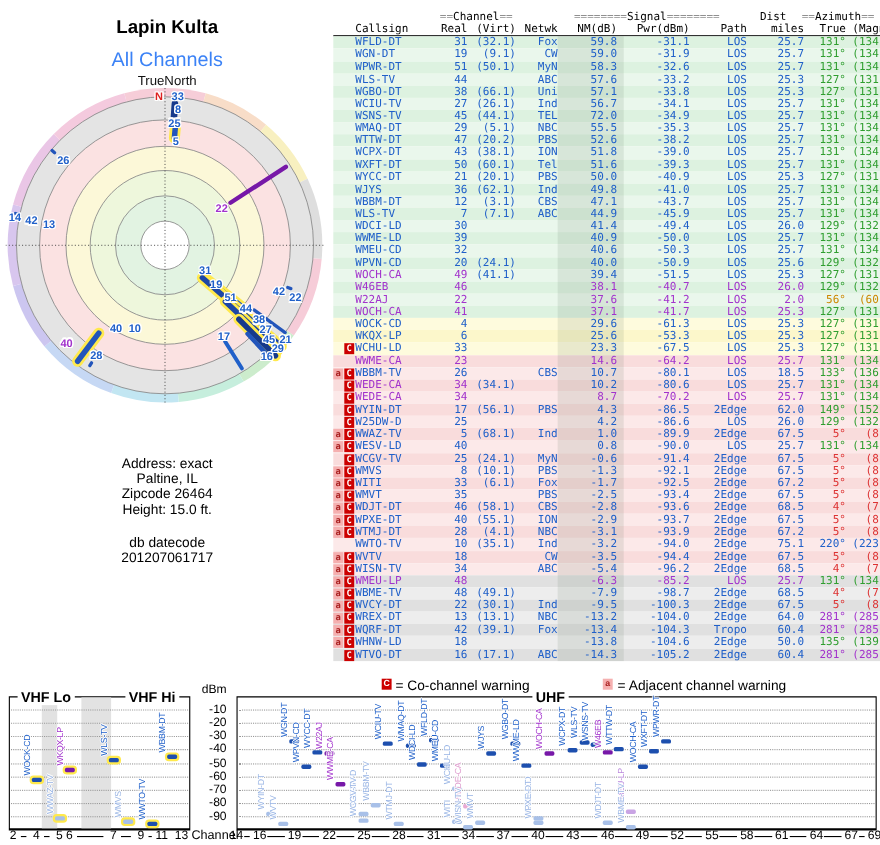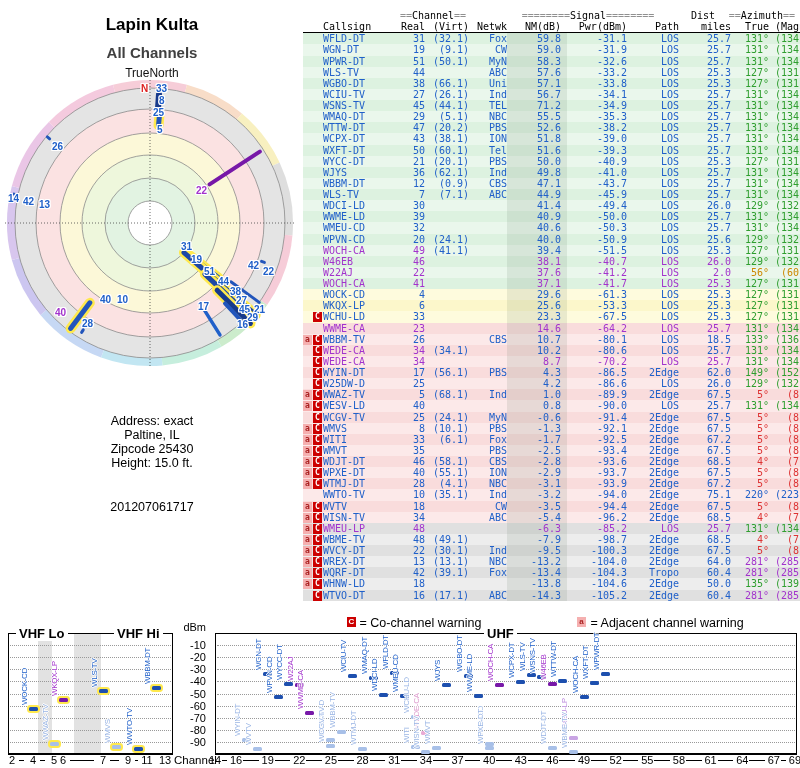--- a/index.html
+++ b/index.html
@@ -2,21 +2,21 @@
 <html><head>
 <meta charset="utf-8">
 <style>
   html,body{margin:0;padding:0;background:#fff;}
   #stage{position:relative;width:800px;height:768px;overflow:hidden;background:#fff;
          font-family:"Liberation Sans",sans-serif;}
   .abs{position:absolute;}
   
   .ctrcol{left:0;width:304px;text-align:center;}
   #title1{top:15px;font-size:17px;font-weight:bold;color:#000;}
-  #title2{top:44px;font-size:15px;font-weight:bold;color:#404040;}
+  #title2{top:44px;font-size:18px;font-weight:normal;color:#3b82f6;}
   #truenorth{top:66px;font-size:12px;color:#111;}
   #radar{left:5px;top:78px;width:290px;height:290px;}
   #radar svg{position:absolute;left:0;top:0;}
   .rlabel{position:absolute;font-size:10px;font-weight:bold;white-space:nowrap;
     text-shadow:-1px 0 #fff,1px 0 #fff,0 -1px #fff,0 1px #fff,-1px -1px #fff,1px 1px #fff,-1px 1px #fff,1px -1px #fff;}
   #searchhead{top:391px;font-size:13px;font-weight:bold;text-decoration:underline;color:#000;}
   .sline{font-size:12.5px;color:#000;line-height:14px;}
   #sl0{top:414px}#sl1{top:428px}#sl2{top:442px}#sl3{top:456px}
   #dbl0{top:486px}#dbl1{top:500px}
   #sitelink{top:592px;font-size:13px;color:#2222cc;text-decoration:underline;cursor:pointer;}
@@ -138,40 +138,41 @@
       <div class="rlabel" style="left: 242px; top: 234px; color: rgb(32, 96, 201);">29</div>
       <div class="rlabel" style="left: 232px; top: 241px; color: rgb(32, 96, 201);">16</div>
       <div class="rlabel" style="left: 193px; top: 223px; color: rgb(32, 96, 201);">17</div>
       <div class="rlabel" style="left: 95px; top: 216px; color: rgb(32, 96, 201);">40</div>
       <div class="rlabel" style="left: 112px; top: 216px; color: rgb(32, 96, 201);">10</div>
       <div class="rlabel" style="left: 50px; top: 229px; color: rgb(162, 51, 204);">40</div>
       <div class="rlabel" style="left: 77px; top: 240px; color: rgb(32, 96, 201);">28</div>
     </div>
   <div class="abs ctrcol sline" id="sl0">Address: exact</div>
   <div class="abs ctrcol sline" id="sl1">Paltine, IL</div>
-  <div class="abs ctrcol sline" id="sl2">Zipcode 25430</div>
+  <div class="abs ctrcol sline" id="sl2">Zipcode 26464</div>
   <div class="abs ctrcol sline" id="sl3">Height: 15.0 ft.</div>
+  <div class="abs ctrcol sline" id="dbl0">db datecode</div>
   <div class="abs ctrcol sline" id="dbl1">201207061717</div>
   <div class="abs" id="tbl">
       <div class="trow"><span class="m"></span><span class="cs"></span><span style="width:72px;text-align:center"><span class="c-eq">==</span><span class="c-k">Channel</span><span class="c-eq">==</span></span><span class="nw"></span><span style="width:162px;text-align:center"><span class="c-eq">========</span><span class="c-k">Signal</span><span class="c-eq">========</span></span><span class="di c-k">Dist</span><span style="width:78px;text-align:right"><span class="c-eq">==</span><span class="c-k">Azimuth</span><span class="c-eq">==</span></span></div>
       <div class="trow hdr2"><span class="m"></span><span class="cs c-k">Callsign</span><span class="re c-k">Real</span><span class="vi c-k">(Virt)</span><span class="nw c-k">Netwk</span><span class="nm c-k">NM(dB)</span><span class="pw c-k">Pwr(dBm)</span><span class="pa c-k">Path</span><span class="di c-k">miles</span><span class="tr c-k">True</span><span class="mg c-k">(Magn)</span></div>
       <div class="trow bg-green-0"><span class="m"></span><span class="cs c-b">WFLD-DT</span><span class="re c-b">31</span><span class="vi c-b">(32.1)</span><span class="nw c-b">Fox</span><span class="nm nmband c-b">59.8</span><span class="pw c-b">-31.1</span><span class="pa c-b">LOS</span><span class="di c-b">25.7</span><span class="tr c-g">131°</span><span class="mg c-g">(134°)</span></div>
       <div class="trow bg-green-1"><span class="m"></span><span class="cs c-b">WGN-DT</span><span class="re c-b">19</span><span class="vi c-b">(9.1)</span><span class="nw c-b">CW</span><span class="nm nmband c-b">59.0</span><span class="pw c-b">-31.9</span><span class="pa c-b">LOS</span><span class="di c-b">25.7</span><span class="tr c-g">131°</span><span class="mg c-g">(134°)</span></div>
       <div class="trow bg-green-0"><span class="m"></span><span class="cs c-b">WPWR-DT</span><span class="re c-b">51</span><span class="vi c-b">(50.1)</span><span class="nw c-b">MyN</span><span class="nm nmband c-b">58.3</span><span class="pw c-b">-32.6</span><span class="pa c-b">LOS</span><span class="di c-b">25.7</span><span class="tr c-g">131°</span><span class="mg c-g">(134°)</span></div>
       <div class="trow bg-green-1"><span class="m"></span><span class="cs c-b">WLS-TV</span><span class="re c-b">44</span><span class="vi c-b"></span><span class="nw c-b">ABC</span><span class="nm nmband c-b">57.6</span><span class="pw c-b">-33.2</span><span class="pa c-b">LOS</span><span class="di c-b">25.3</span><span class="tr c-g">127°</span><span class="mg c-g">(131°)</span></div>
       <div class="trow bg-green-0"><span class="m"></span><span class="cs c-b">WGBO-DT</span><span class="re c-b">38</span><span class="vi c-b">(66.1)</span><span class="nw c-b">Uni</span><span class="nm nmband c-b">57.1</span><span class="pw c-b">-33.8</span><span class="pa c-b">LOS</span><span class="di c-b">25.3</span><span class="tr c-g">127°</span><span class="mg c-g">(131°)</span></div>
       <div class="trow bg-green-1"><span class="m"></span><span class="cs c-b">WCIU-TV</span><span class="re c-b">27</span><span class="vi c-b">(26.1)</span><span class="nw c-b">Ind</span><span class="nm nmband c-b">56.7</span><span class="pw c-b">-34.1</span><span class="pa c-b">LOS</span><span class="di c-b">25.7</span><span class="tr c-g">131°</span><span class="mg c-g">(134°)</span></div>
-      <div class="trow bg-green-0"><span class="m"></span><span class="cs c-b">WSNS-TV</span><span class="re c-b">45</span><span class="vi c-b">(44.1)</span><span class="nw c-b">TEL</span><span class="nm nmband c-b">71.2</span><span class="pw c-b">-34.9</span><span class="pa c-b">LOS</span><span class="di c-b">25.7</span><span class="tr c-g">131°</span><span class="mg c-g">(134°)</span></div>
+      <div class="trow bg-green-0"><span class="m"></span><span class="cs c-b">WSNS-TV</span><span class="re c-b">45</span><span class="vi c-b">(44.1)</span><span class="nw c-b">TEL</span><span class="nm nmband c-b">72.0</span><span class="pw c-b">-34.9</span><span class="pa c-b">LOS</span><span class="di c-b">25.7</span><span class="tr c-g">131°</span><span class="mg c-g">(134°)</span></div>
       <div class="trow bg-green-1"><span class="m"></span><span class="cs c-b">WMAQ-DT</span><span class="re c-b">29</span><span class="vi c-b">(5.1)</span><span class="nw c-b">NBC</span><span class="nm nmband c-b">55.5</span><span class="pw c-b">-35.3</span><span class="pa c-b">LOS</span><span class="di c-b">25.7</span><span class="tr c-g">131°</span><span class="mg c-g">(134°)</span></div>
       <div class="trow bg-green-0"><span class="m"></span><span class="cs c-b">WTTW-DT</span><span class="re c-b">47</span><span class="vi c-b">(20.2)</span><span class="nw c-b">PBS</span><span class="nm nmband c-b">52.6</span><span class="pw c-b">-38.2</span><span class="pa c-b">LOS</span><span class="di c-b">25.7</span><span class="tr c-g">131°</span><span class="mg c-g">(134°)</span></div>
       <div class="trow bg-green-1"><span class="m"></span><span class="cs c-b">WCPX-DT</span><span class="re c-b">43</span><span class="vi c-b">(38.1)</span><span class="nw c-b">ION</span><span class="nm nmband c-b">51.8</span><span class="pw c-b">-39.0</span><span class="pa c-b">LOS</span><span class="di c-b">25.7</span><span class="tr c-g">131°</span><span class="mg c-g">(134°)</span></div>
       <div class="trow bg-green-0"><span class="m"></span><span class="cs c-b">WXFT-DT</span><span class="re c-b">50</span><span class="vi c-b">(60.1)</span><span class="nw c-b">Tel</span><span class="nm nmband c-b">51.6</span><span class="pw c-b">-39.3</span><span class="pa c-b">LOS</span><span class="di c-b">25.7</span><span class="tr c-g">131°</span><span class="mg c-g">(134°)</span></div>
       <div class="trow bg-green-1"><span class="m"></span><span class="cs c-b">WYCC-DT</span><span class="re c-b">21</span><span class="vi c-b">(20.1)</span><span class="nw c-b">PBS</span><span class="nm nmband c-b">50.0</span><span class="pw c-b">-40.9</span><span class="pa c-b">LOS</span><span class="di c-b">25.3</span><span class="tr c-g">127°</span><span class="mg c-g">(131°)</span></div>
       <div class="trow bg-green-0"><span class="m"></span><span class="cs c-b">WJYS</span><span class="re c-b">36</span><span class="vi c-b">(62.1)</span><span class="nw c-b">Ind</span><span class="nm nmband c-b">49.8</span><span class="pw c-b">-41.0</span><span class="pa c-b">LOS</span><span class="di c-b">25.7</span><span class="tr c-g">131°</span><span class="mg c-g">(134°)</span></div>
-      <div class="trow bg-green-1"><span class="m"></span><span class="cs c-b">WBBM-DT</span><span class="re c-b">12</span><span class="vi c-b">(0.9)</span><span class="nw c-b">CBS</span><span class="nm nmband c-b">47.1</span><span class="pw c-b">-43.7</span><span class="pa c-b">LOS</span><span class="di c-b">25.7</span><span class="tr c-g">131°</span><span class="mg c-g">(134°)</span></div>
+      <div class="trow bg-green-1"><span class="m"></span><span class="cs c-b">WBBM-DT</span><span class="re c-b">12</span><span class="vi c-b">(3.1)</span><span class="nw c-b">CBS</span><span class="nm nmband c-b">47.1</span><span class="pw c-b">-43.7</span><span class="pa c-b">LOS</span><span class="di c-b">25.7</span><span class="tr c-g">131°</span><span class="mg c-g">(134°)</span></div>
       <div class="trow bg-green-0"><span class="m"></span><span class="cs c-b">WLS-TV</span><span class="re c-b">7</span><span class="vi c-b">(7.1)</span><span class="nw c-b">ABC</span><span class="nm nmband c-b">44.9</span><span class="pw c-b">-45.9</span><span class="pa c-b">LOS</span><span class="di c-b">25.7</span><span class="tr c-g">131°</span><span class="mg c-g">(134°)</span></div>
       <div class="trow bg-green-1"><span class="m"></span><span class="cs c-b">WDCI-LD</span><span class="re c-b">30</span><span class="vi c-b"></span><span class="nw c-b"></span><span class="nm nmband c-b">41.4</span><span class="pw c-b">-49.4</span><span class="pa c-b">LOS</span><span class="di c-b">26.0</span><span class="tr c-g">129°</span><span class="mg c-g">(132°)</span></div>
       <div class="trow bg-green-0"><span class="m"></span><span class="cs c-b">WWME-LD</span><span class="re c-b">39</span><span class="vi c-b"></span><span class="nw c-b"></span><span class="nm nmband c-b">40.9</span><span class="pw c-b">-50.0</span><span class="pa c-b">LOS</span><span class="di c-b">25.7</span><span class="tr c-g">131°</span><span class="mg c-g">(134°)</span></div>
       <div class="trow bg-green-1"><span class="m"></span><span class="cs c-b">WMEU-CD</span><span class="re c-b">32</span><span class="vi c-b"></span><span class="nw c-b"></span><span class="nm nmband c-b">40.6</span><span class="pw c-b">-50.3</span><span class="pa c-b">LOS</span><span class="di c-b">25.7</span><span class="tr c-g">131°</span><span class="mg c-g">(134°)</span></div>
       <div class="trow bg-green-0"><span class="m"></span><span class="cs c-b">WPVN-CD</span><span class="re c-b">20</span><span class="vi c-b">(24.1)</span><span class="nw c-b"></span><span class="nm nmband c-b">40.0</span><span class="pw c-b">-50.9</span><span class="pa c-b">LOS</span><span class="di c-b">25.6</span><span class="tr c-g">129°</span><span class="mg c-g">(132°)</span></div>
       <div class="trow bg-green-1"><span class="m"></span><span class="cs c-p">WOCH-CA</span><span class="re c-p">49</span><span class="vi c-b">(41.1)</span><span class="nw c-b"></span><span class="nm nmband c-b">39.4</span><span class="pw c-b">-51.5</span><span class="pa c-b">LOS</span><span class="di c-b">25.3</span><span class="tr c-g">127°</span><span class="mg c-g">(131°)</span></div>
       <div class="trow bg-green-0"><span class="m"></span><span class="cs c-p">W46EB</span><span class="re c-p">46</span><span class="vi c-p"></span><span class="nw c-p"></span><span class="nm nmband c-p">38.1</span><span class="pw c-p">-40.7</span><span class="pa c-p">LOS</span><span class="di c-p">26.0</span><span class="tr c-g">129°</span><span class="mg c-g">(132°)</span></div>
       <div class="trow bg-green-1"><span class="m"></span><span class="cs c-p">W22AJ</span><span class="re c-p">22</span><span class="vi c-p"></span><span class="nw c-p"></span><span class="nm nmband c-p">37.6</span><span class="pw c-p">-41.2</span><span class="pa c-p">LOS</span><span class="di c-p">2.0</span><span class="tr c-o">56°</span><span class="mg c-o">(60°)</span></div>
       <div class="trow bg-green-0"><span class="m"></span><span class="cs c-p">WOCH-CA</span><span class="re c-p">41</span><span class="vi c-p"></span><span class="nw c-p"></span><span class="nm nmband c-p">37.1</span><span class="pw c-p">-41.7</span><span class="pa c-p">LOS</span><span class="di c-p">25.3</span><span class="tr c-g">127°</span><span class="mg c-g">(131°)</span></div>
       <div class="trow bg-yellow-1"><span class="m"></span><span class="cs c-b">WOCK-CD</span><span class="re c-b">4</span><span class="vi c-b"></span><span class="nw c-b"></span><span class="nm nmband c-b">29.6</span><span class="pw c-b">-61.3</span><span class="pa c-b">LOS</span><span class="di c-b">25.3</span><span class="tr c-g">127°</span><span class="mg c-g">(131°)</span></div>
@@ -199,21 +200,21 @@
       <div class="trow bg-gray-1"><span class="m"><span class="chip-a">a</span><span class="chip-c">C</span></span><span class="cs c-b">WBME-TV</span><span class="re c-b">48</span><span class="vi c-b">(49.1)</span><span class="nw c-b"></span><span class="nm nmband c-b">-7.9</span><span class="pw c-b">-98.7</span><span class="pa c-b">2Edge</span><span class="di c-b">68.5</span><span class="tr c-r">4°</span><span class="mg c-r">(7°)</span></div>
       <div class="trow bg-gray-0"><span class="m"><span class="chip-a">a</span><span class="chip-c">C</span></span><span class="cs c-b">WVCY-DT</span><span class="re c-b">22</span><span class="vi c-b">(30.1)</span><span class="nw c-b">Ind</span><span class="nm nmband c-b">-9.5</span><span class="pw c-b">-100.3</span><span class="pa c-b">2Edge</span><span class="di c-b">67.5</span><span class="tr c-r">5°</span><span class="mg c-r">(8°)</span></div>
       <div class="trow bg-gray-1"><span class="m"><span class="chip-a">a</span><span class="chip-c">C</span></span><span class="cs c-b">WREX-DT</span><span class="re c-b">13</span><span class="vi c-b">(13.1)</span><span class="nw c-b">NBC</span><span class="nm nmband c-b">-13.2</span><span class="pw c-b">-104.0</span><span class="pa c-b">2Edge</span><span class="di c-b">64.0</span><span class="tr c-p">281°</span><span class="mg c-p">(285°)</span></div>
       <div class="trow bg-gray-0"><span class="m"><span class="chip-a">a</span><span class="chip-c">C</span></span><span class="cs c-b">WQRF-DT</span><span class="re c-b">42</span><span class="vi c-b">(39.1)</span><span class="nw c-b">Fox</span><span class="nm nmband c-b">-13.4</span><span class="pw c-b">-104.3</span><span class="pa c-b">Tropo</span><span class="di c-b">60.4</span><span class="tr c-p">281°</span><span class="mg c-p">(285°)</span></div>
       <div class="trow bg-gray-1"><span class="m"><span class="chip-a">a</span><span class="chip-c">C</span></span><span class="cs c-b">WHNW-LD</span><span class="re c-b">18</span><span class="vi c-b"></span><span class="nw c-b"></span><span class="nm nmband c-b">-13.8</span><span class="pw c-b">-104.6</span><span class="pa c-b">2Edge</span><span class="di c-b">50.0</span><span class="tr c-g">135°</span><span class="mg c-g">(139°)</span></div>
       <div class="trow bg-gray-0"><span class="m"><span class="chip-c">C</span></span><span class="cs c-b">WTVO-DT</span><span class="re c-b">16</span><span class="vi c-b">(17.1)</span><span class="nw c-b">ABC</span><span class="nm nmband c-b">-14.3</span><span class="pw c-b">-105.2</span><span class="pa c-b">2Edge</span><span class="di c-b">60.4</span><span class="tr c-p">281°</span><span class="mg c-p">(285°)</span></div>
     </div>
   <div class="abs" id="spectrum">
       <div class="legend-item" style="left:347px">
     <span class="chip-c">C</span> = Co-channel warning</div>
-      <div class="legend-item" style="left:577px">
+      <div class="legend-item" style="left:548px">
     <span class="chip-a">a</span> = Adjacent channel warning</div>
       <div class="panel" id="vhfpanel" style="left:8px;width:163px">
         <div class="gband" style="left:29px;width:14px"></div>
     <div class="gband" style="left:65px;width:27px"></div>
         <div class="grid" style="top:11px"></div>
         <div class="grid" style="top:23.125px"></div>
         <div class="grid" style="top:35.25px"></div>
         <div class="grid" style="top:47.375px"></div>
         <div class="grid" style="top:59.5px"></div>
         <div class="grid" style="top:71.625px"></div>

